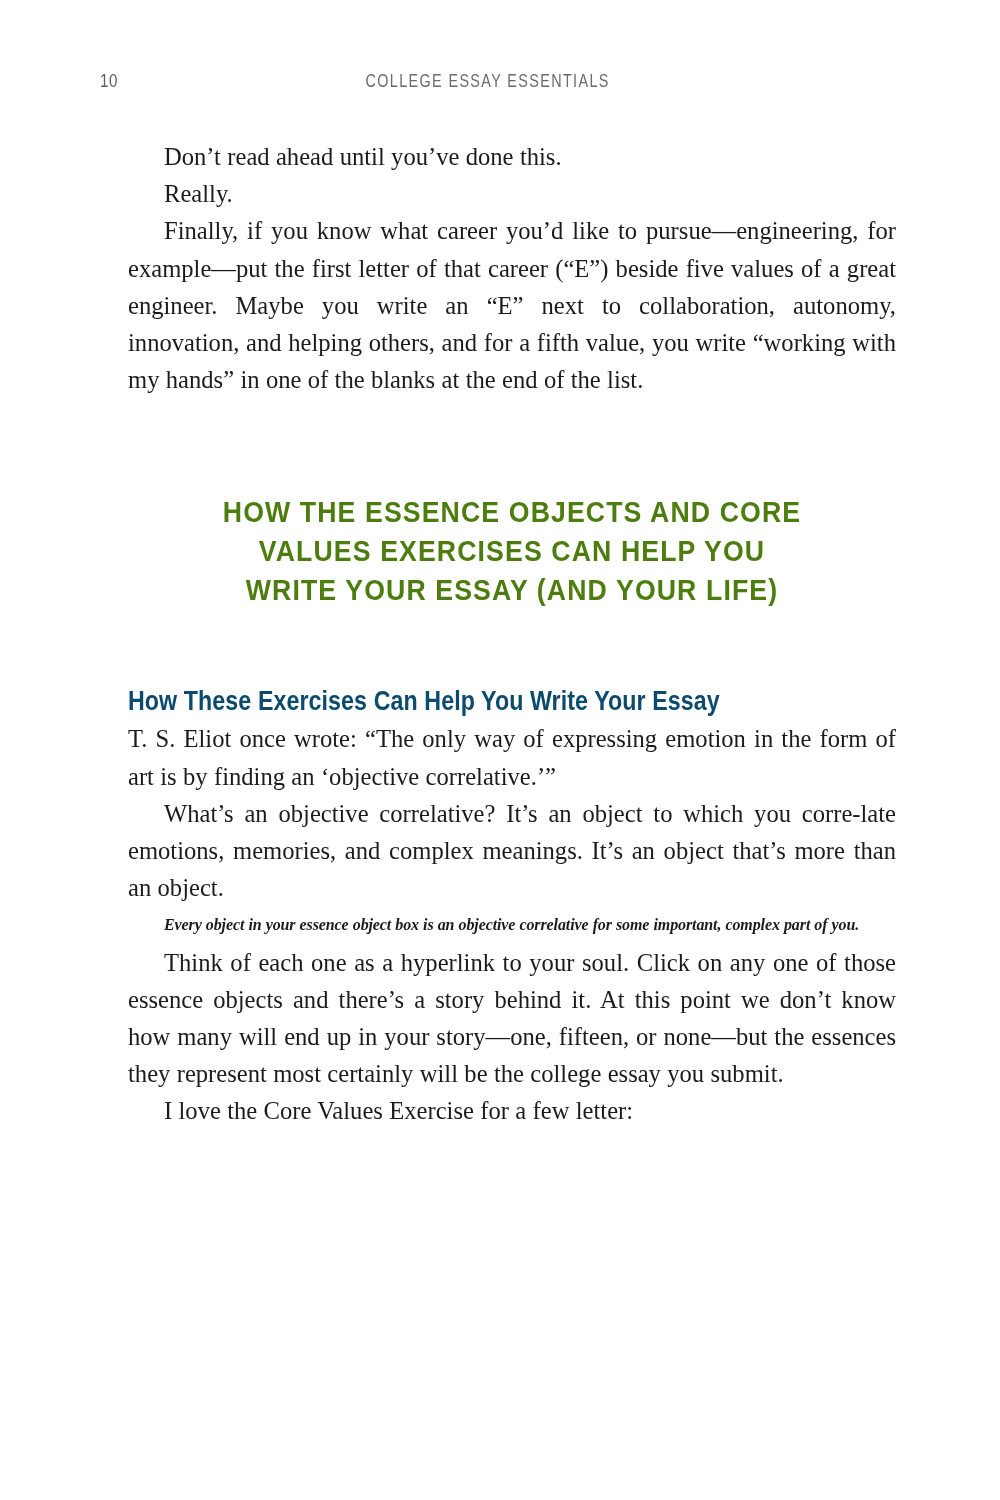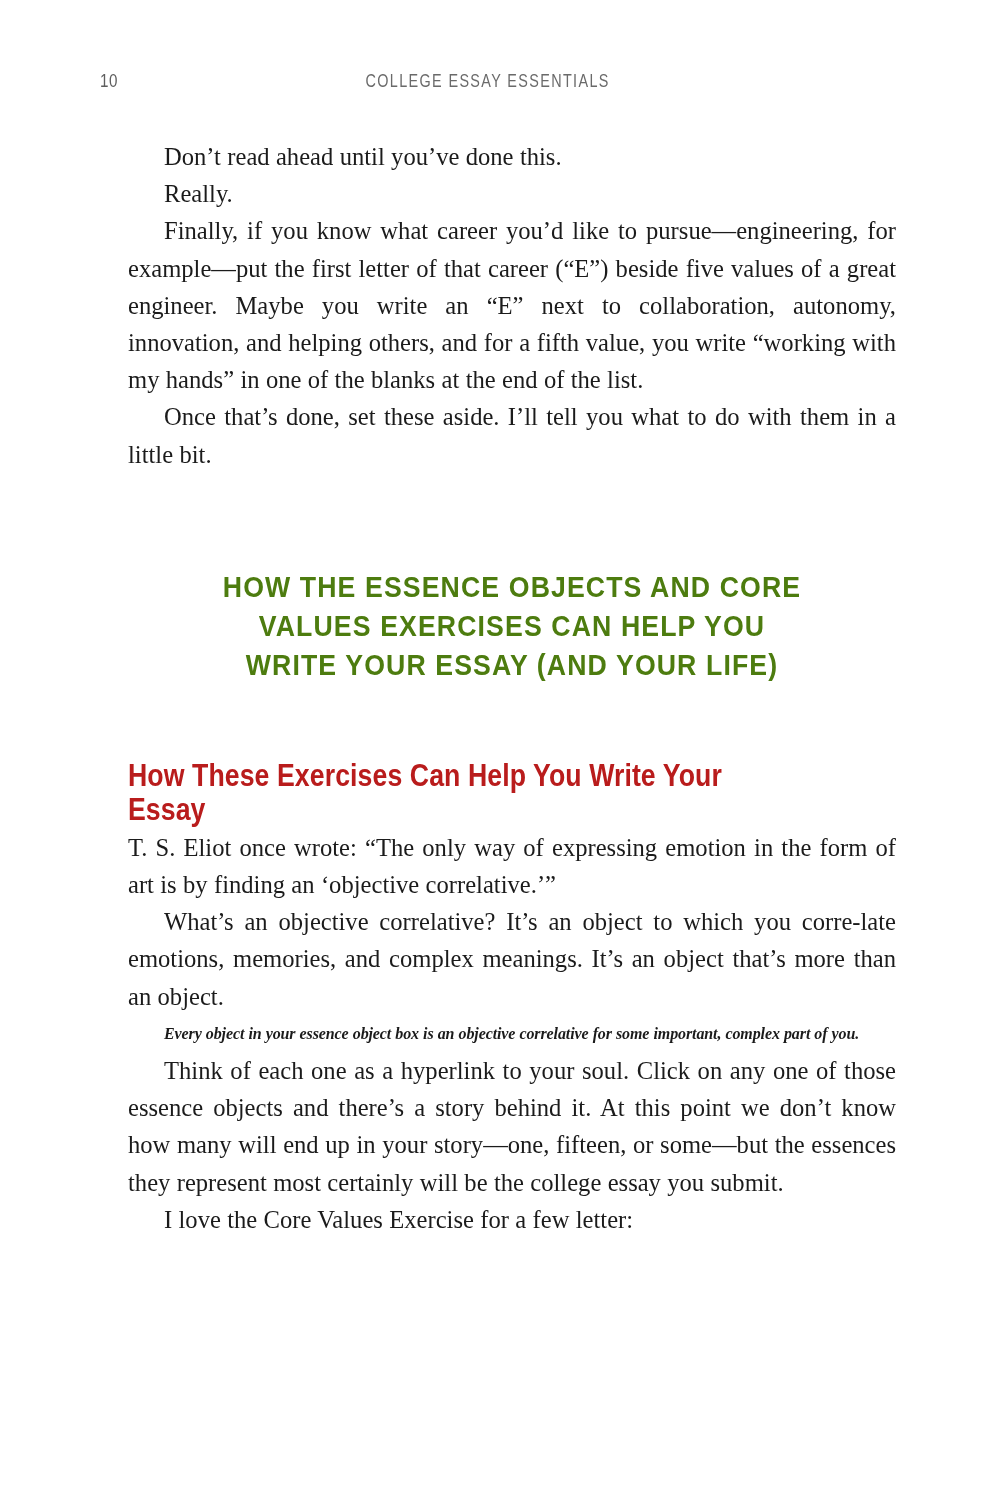--- a/index.html
+++ b/index.html
@@ -107,24 +107,24 @@
   }
   h1.section-title .ln {
     display: block;
     transform: scaleX(0.92);
     transform-origin: center center;
   }
   h2.sub-title {
     margin: 0;
     font-family: "Liberation Sans Narrow", "Liberation Sans", "DejaVu Sans", sans-serif;
     font-weight: bold;
-    font-size: 31px;
+    font-size: 27px;
     line-height: 34px;
     letter-spacing: 0.1px;
-    color: #b91c1c;
+    color: #0c4a6e;
   }
   h2.sub-title span {
     display: inline-block;
     transform: scaleX(0.86);
     transform-origin: left center;
   }
 
   
   .gap-before-title { height: 95px; }
   .gap-after-title  { height: 46px; }
@@ -139,21 +139,20 @@
   <div class="running-head">
     <div class="folio">10</div>
     <div class="head-title"><span>COLLEGE ESSAY ESSENTIALS</span></div>
   </div>
 
   <div class="column">
 
     <p class="body last-flush">Don’t read ahead until you’ve done this.</p>
     <p class="body last-flush">Really.</p>
     <p class="body">Finally, if you know what career you’d like to pursue—engineering, for example—put the first letter of that career (“E”) beside five values of a great engineer. Maybe you write an “E” next to collaboration, autonomy, innovation, and helping others, and for a fifth value, you write “working with my hands” in one of the blanks at the end of the list.</p>
-    <p class="body">Once that’s done, set these aside. I’ll tell you what to do with them in a little bit.</p>
 
     <div class="gap-before-title"></div>
 
     <h1 class="section-title">
       <span class="ln">HOW THE ESSENCE OBJECTS AND CORE</span>
       <span class="ln">VALUES EXERCISES CAN HELP YOU</span>
       <span class="ln">WRITE YOUR ESSAY (AND YOUR LIFE)</span>
     </h1>
 
     <div class="gap-after-title"></div>
@@ -161,17 +160,17 @@
 
     <div class="gap-before-sub"></div>
 
     <h2 class="sub-title"><span>How These Exercises Can Help You Write Your Essay</span></h2>
 
     <div class="gap-tiny"></div>
 
     <p class="body noindent">T. S. Eliot once wrote: “The only way of expressing emotion in the form of art is by finding an ‘objective correlative.’”</p>
     <p class="body">What’s an objective correlative? It’s an object to which you corre-late emotions, memories, and complex meanings. It’s an object that’s more than an object.</p>
     <p class="body strong-italic">Every object in your essence object box is an objective correlative for some important, complex part of you.</p>
-    <p class="body">Think of each one as a hyperlink to your soul. Click on any one of those essence objects and there’s a story behind it. At this point we don’t know how many will end up in your story—one, fifteen, or some—but the essences they represent most certainly will be the college essay you submit.</p>
+    <p class="body">Think of each one as a hyperlink to your soul. Click on any one of those essence objects and there’s a story behind it. At this point we don’t know how many will end up in your story—one, fifteen, or none—but the essences they represent most certainly will be the college essay you submit.</p>
     <p class="body last-flush">I love the Core Values Exercise for a few letter:</p>
 
   </div>
 </div>
 
 </body></html>

